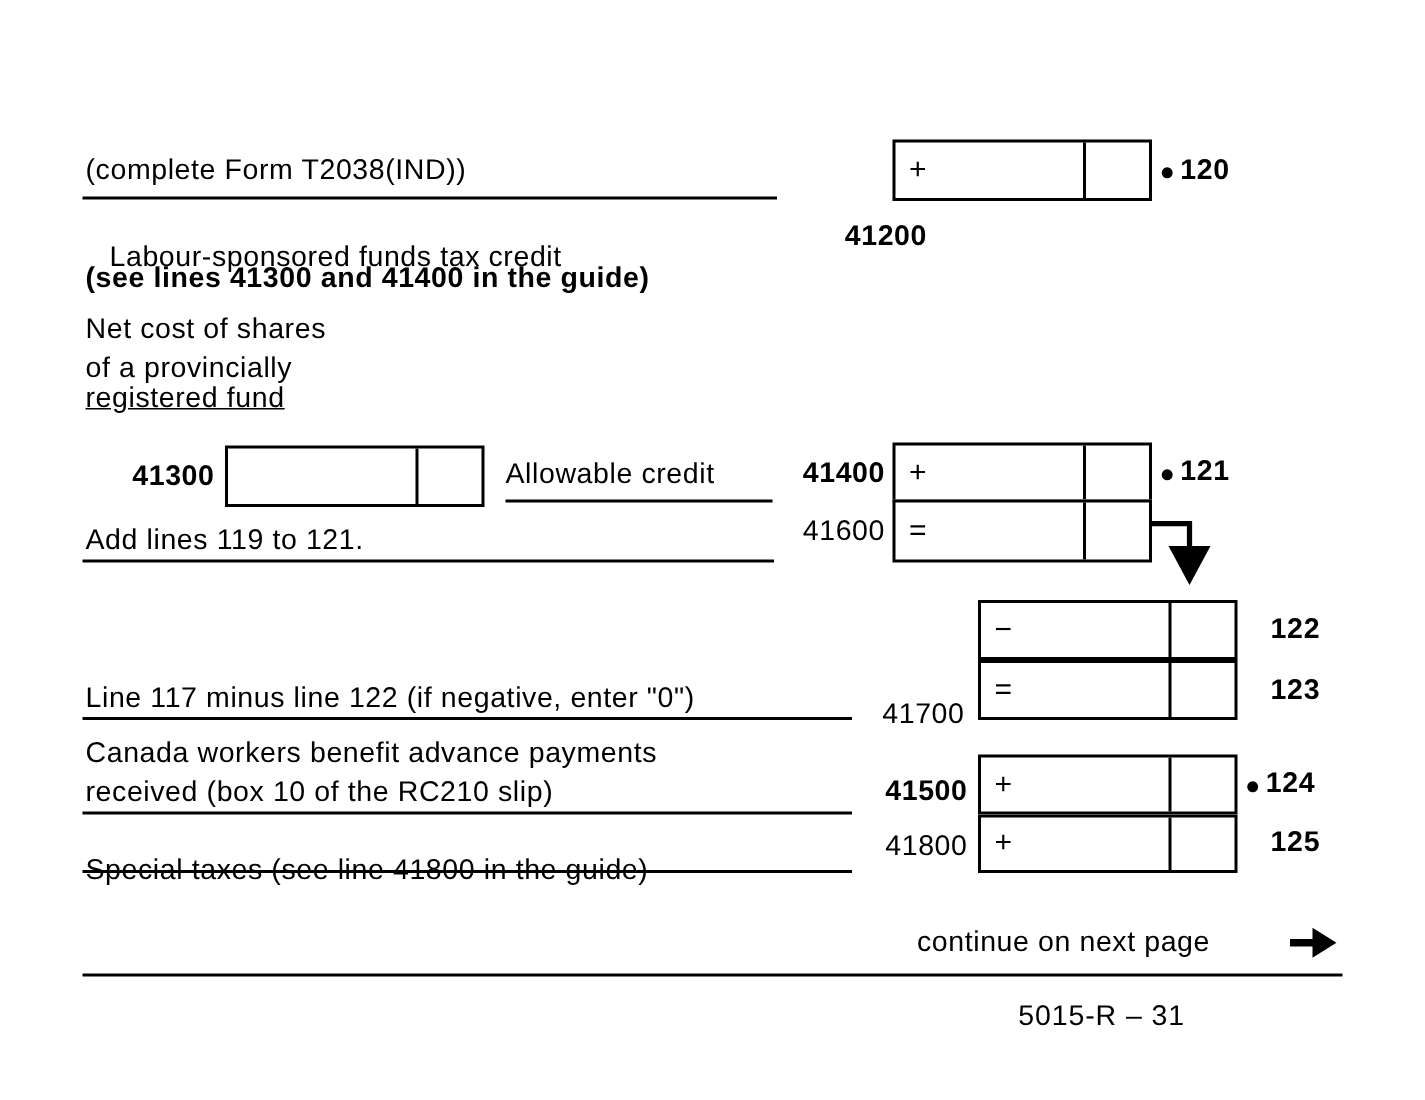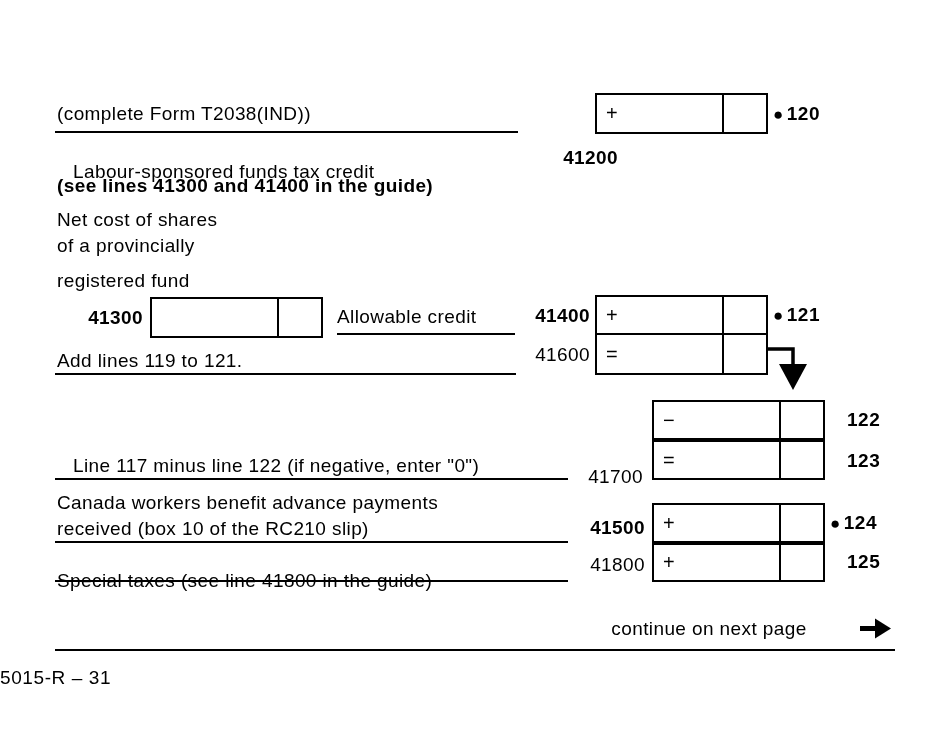--- a/index.html
+++ b/index.html
@@ -80,21 +80,21 @@
     font-size:19px;
     line-height:27px;
     height:27px;
     text-align:center;
     letter-spacing:0.4px;
   }
   .footer {
     position:absolute;
     left:0; top:664px;
     width:790px;
-    text-align:left;
+    text-align:right;
     font-size:19px;
     line-height:27px;
     letter-spacing:0.6px;
   }
   svg { position:absolute; display:block; }
 </style>
 </head>
 <body>
 
 <div class="page">
@@ -111,21 +111,21 @@
   <div class="marker" style="left:773px; top:101px;">
     <span class="dot">●</span>
     <span>120</span>
   </div>
 
   <div class="lbl" style="left:73px; top:145px;margin-top:13px;">Labour-sponsored funds tax credit</div>
   <div class="lbl" style="left:57px; top:172px;font-weight:bold;">(see lines 41300 and 41400 in the guide)</div>
 
   <div class="lbl" style="left:57px; top:206px;">Net cost of shares</div>
   <div class="lbl" style="left:57px; top:232px;">of a provincially</div>
-  <div class="lbl" style="left:57px; top:267px;">registered fund</div>
+  <div class="lbl" style="left:57px; top:252px;text-decoration:underline;">registered fund</div>
 
   <div class="code bold" style="left:73px; top:304px;">41300</div>
   <div class="abox" style="left:150px; top:297px; height:41px;">
     <div class="amt"></div>
     <div class="cents"></div>
   </div>
   <div class="lbl" style="left:337px; top:303px;">Allowable credit</div>
   <div class="rule" style="left:337px; top:333px; width:178px;"></div>
   <div class="code bold" style="left:520px; top:302px;">41400</div>
   <div class="abox" style="left:595px; top:295px; height:40px;">
@@ -157,21 +157,21 @@
   <div class="abox" style="left:652px; top:400px; height:40px;">
     <div class="amt">
       <span class="sym">−</span>
     </div>
     <div class="cents"></div>
   </div>
   <div class="marker" style="left:847px; top:407px;">
     <span>122</span>
   </div>
 
-  <div class="lbl" style="left:57px; top:452px;margin-left:16px;">Line 117 minus line 122 (if negative, enter "0")</div>
+  <div class="lbl" style="left:57px; top:452px;">Line 117 minus line 122 (if negative, enter "0")</div>
   <div class="rule" style="left:55px; top:478px; width:513px;"></div>
   <div class="code" style="left:573px; top:452px;margin-top:11px;">41700</div>
   <div class="abox" style="left:652px; top:440px; height:40px;">
     <div class="amt">
       <span class="sym">=</span>
     </div>
     <div class="cents"></div>
   </div>
   <div class="marker" style="left:847px; top:448px;">
     <span>123</span>

